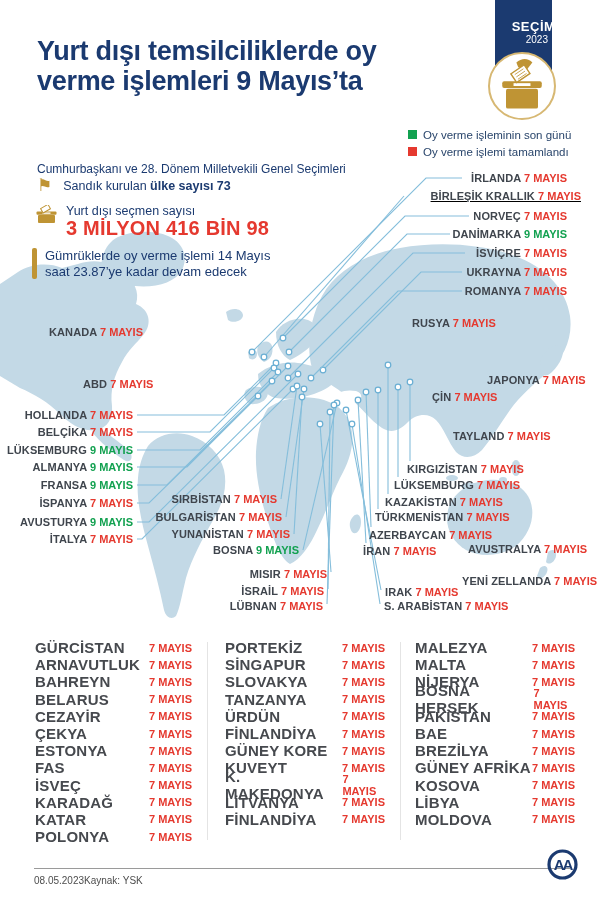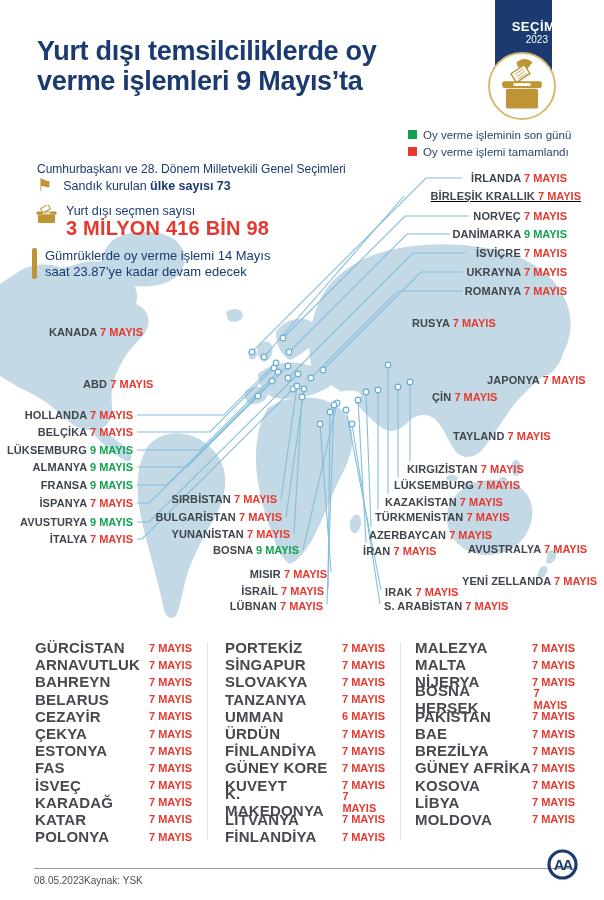--- a/index.html
+++ b/index.html
@@ -336,24 +336,20 @@
       </div>
       <div class="trow">
         <span class="tname">SLOVAKYA</span>
         <span class="tdate">7 MAYIS</span>
       </div>
       <div class="trow">
         <span class="tname">TANZANYA</span>
         <span class="tdate">7 MAYIS</span>
       </div>
       <div class="trow">
-        <span class="tname">UMMAN</span>
-        <span class="tdate">6 MAYIS</span>
-      </div>
-      <div class="trow">
         <span class="tname">ÜRDÜN</span>
         <span class="tdate">7 MAYIS</span>
       </div>
       <div class="trow">
         <span class="tname">FİNLANDİYA</span>
         <span class="tdate">7 MAYIS</span>
       </div>
       <div class="trow">
         <span class="tname">GÜNEY KORE</span>
         <span class="tdate">7 MAYIS</span>

